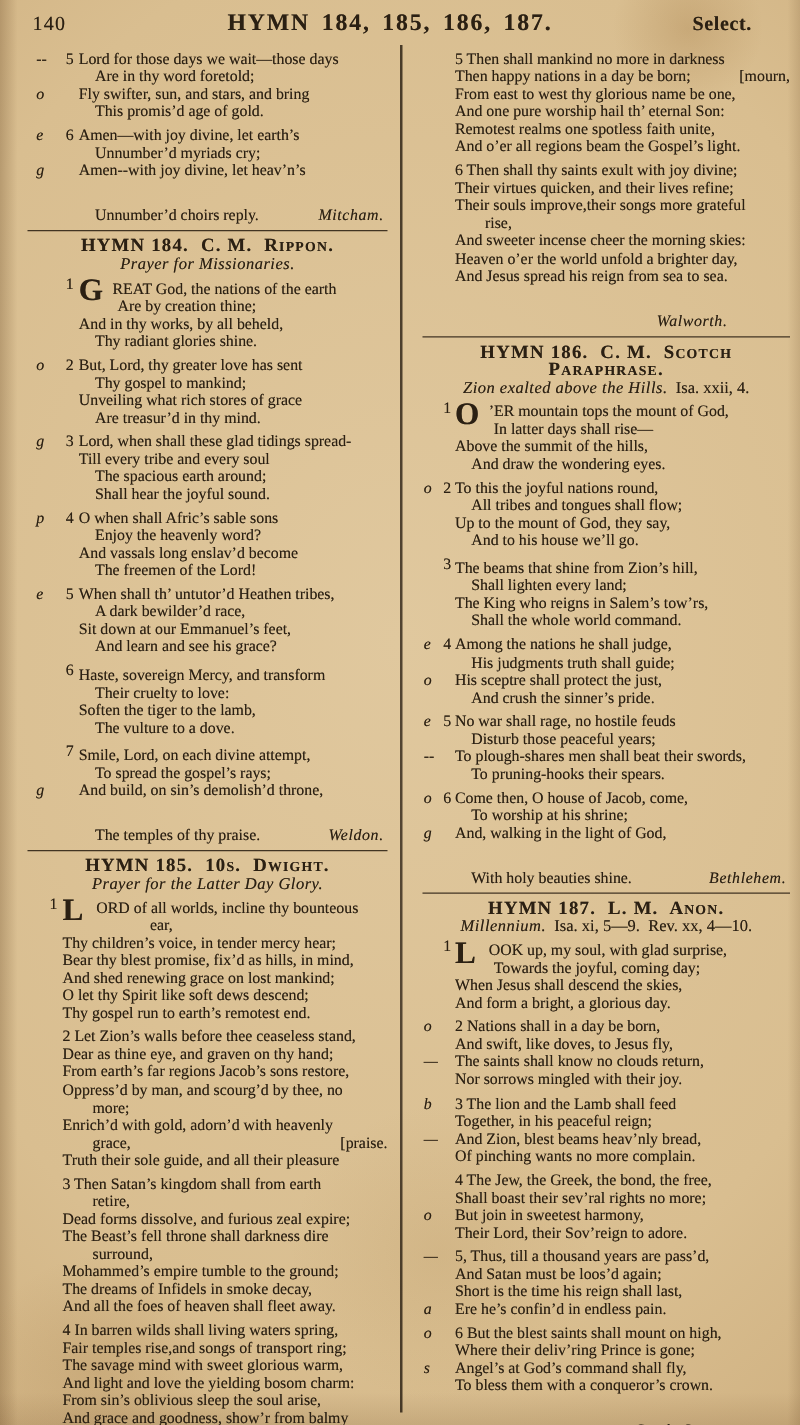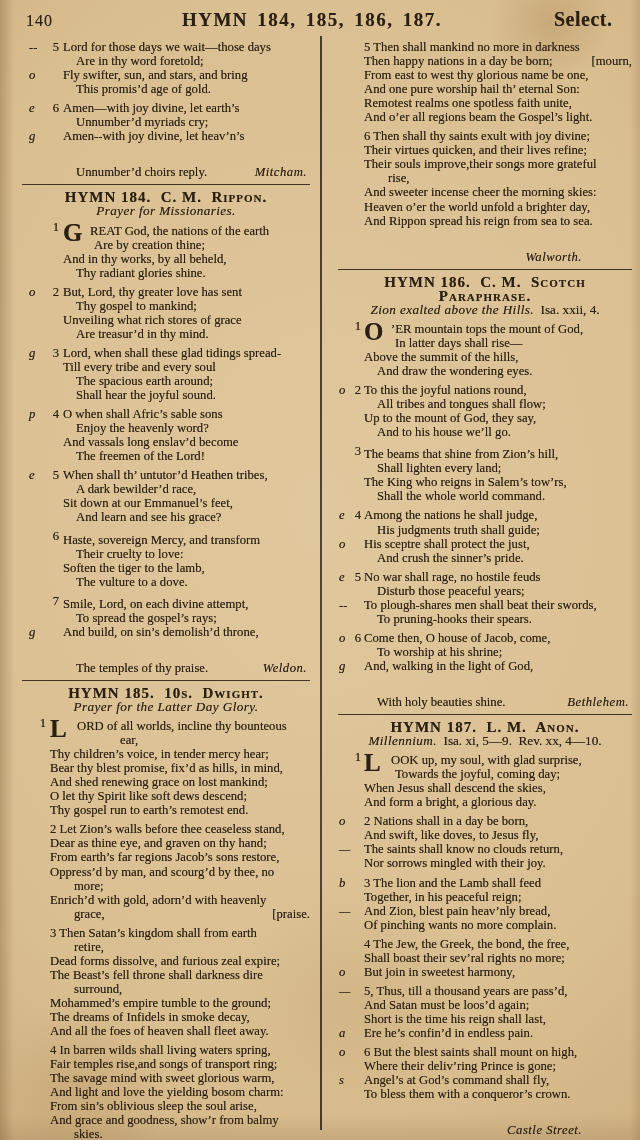--- a/index.html
+++ b/index.html
@@ -15,21 +15,21 @@
       linear-gradient(90deg, rgba(96,64,30,.28), rgba(96,64,30,0) 14px),
       linear-gradient(270deg, rgba(96,64,30,.16), rgba(96,64,30,0) 10px),
       linear-gradient(0deg, rgba(96,64,30,.14), rgba(96,64,30,0) 26px),
       radial-gradient(120% 90% at 50% 45%, #e0c89e 0%, #d9be90 55%, #cbab7a 86%, #b3905d 100%);
     text-shadow: 0 0 .5px rgba(43,32,19,.55);
   }
   .pg-header { position:absolute; top:8px; left:0; width:640px; display:grid;
     grid-template-columns:70px 1fr 86px; align-items:baseline; }
   .pg-num { font-size:16px; padding-left:26px; letter-spacing:1px; }
   .pg-title { text-align:center; font-weight:bold; font-size:19px; letter-spacing:1.5px; word-spacing:3px; }
-  .pg-corner { font-size:20px; font-weight:bold; letter-spacing:.5px; }
+  .pg-corner { font-size:16px; font-weight:bold; letter-spacing:.5px; }
   .col-divider { position:absolute; left:320px; top:36px; width:2px; height:1094px;
     background:linear-gradient(180deg, #241a0e 0%, #33271a 70%, #241a0e 100%); opacity:.8; }
   .cols { position:absolute; top:38px; left:0; width:640px; display:flex; }
   .col { font-size:12.7px; line-height:14.05px; }
   .col-l { width:320px; padding:2px 8px 0 20px; --gut:43px; }
   .col-r { width:320px; padding:2px 6px 0 16px; --gut:28px; }
   .col-l .lm { --gut:30px; }
   .stanza { margin-bottom:5px; position:relative; }
   .ln { display:flex; align-items:baseline; }
   .gutter { flex:0 0 var(--gut); display:flex; justify-content:space-between;
@@ -331,20 +331,24 @@
           </div>
           <div class="ln">
             <span class="gutter"></span>
             <span class="vt i0">Enrich’d with gold, adorn’d with heavenly</span>
           </div>
           <div class="ln">
             <span class="gutter"></span>
             <span class="vt i2">grace,</span>
             <span class="catch">[praise.</span>
           </div>
+          <div class="ln">
+            <span class="gutter"></span>
+            <span class="vt i0">Truth their sole guide, and all their pleasure</span>
+          </div>
         </div>
         <div class="stanza lm">
           <div class="ln">
             <span class="gutter"></span>
             <span class="vt i0">3 Then Satan’s kingdom shall from earth</span>
           </div>
           <div class="ln">
             <span class="gutter"></span>
             <span class="vt i2">retire,</span>
           </div>
@@ -452,21 +456,21 @@
           <div class="ln">
             <span class="gutter"></span>
             <span class="vt i0">And sweeter incense cheer the morning skies:</span>
           </div>
           <div class="ln">
             <span class="gutter"></span>
             <span class="vt i0">Heaven o’er the world unfold a brighter day,</span>
           </div>
           <div class="ln">
             <span class="gutter"></span>
-            <span class="vt i0">And Rippon spread his reign from sea to sea.</span>
+            <span class="vt i0">And Jesus spread his reign from sea to sea.</span>
           </div>
           <div class="ln">
             <span class="gutter"></span>
             <span class="attr attr-solo">Walworth.</span>
           </div>
         </div>
         <div class="rule"></div>
         <div class="heading">HYMN 186.  C. M.  Scotch Paraphrase.</div>
         <div class="subtitle"><span class="sub-em">Zion exalted above the Hills.</span><span class="sub-ref">  Isa. xxii, 4.</span></div>
         <div class="stanza has-drop">
@@ -665,21 +669,21 @@
           </div>
           <div class="ln">
             <span class="gutter"></span>
             <span class="vt i0">Together, in his peaceful reign;</span>
           </div>
           <div class="ln">
             <span class="gutter">
               <span class="gl">—</span>
               <span class="gn"></span>
             </span>
-            <span class="vt i0">And Zion, blest pain heav’nly bread,</span>
+            <span class="vt i0">And Zion, blest beams heav’nly bread,</span>
           </div>
           <div class="ln">
             <span class="gutter"></span>
             <span class="vt i0">Of pinching wants no more complain.</span>
           </div>
         </div>
         <div class="stanza lm">
           <div class="ln">
             <span class="gutter"></span>
             <span class="vt i0">4 The Jew, the Greek, the bond, the free,</span>
@@ -687,20 +691,24 @@
           <div class="ln">
             <span class="gutter"></span>
             <span class="vt i0">Shall boast their sev’ral rights no more;</span>
           </div>
           <div class="ln">
             <span class="gutter">
               <span class="gl">o</span>
               <span class="gn"></span>
             </span>
             <span class="vt i0">But join in sweetest harmony,</span>
+          </div>
+          <div class="ln">
+            <span class="gutter"></span>
+            <span class="vt i0">Their Lord, their Sov’reign to adore.</span>
           </div>
         </div>
         <div class="stanza lm">
           <div class="ln">
             <span class="gutter">
               <span class="gl">—</span>
               <span class="gn"></span>
             </span>
             <span class="vt i0">5, Thus, till a thousand years are pass’d,</span>
           </div>

